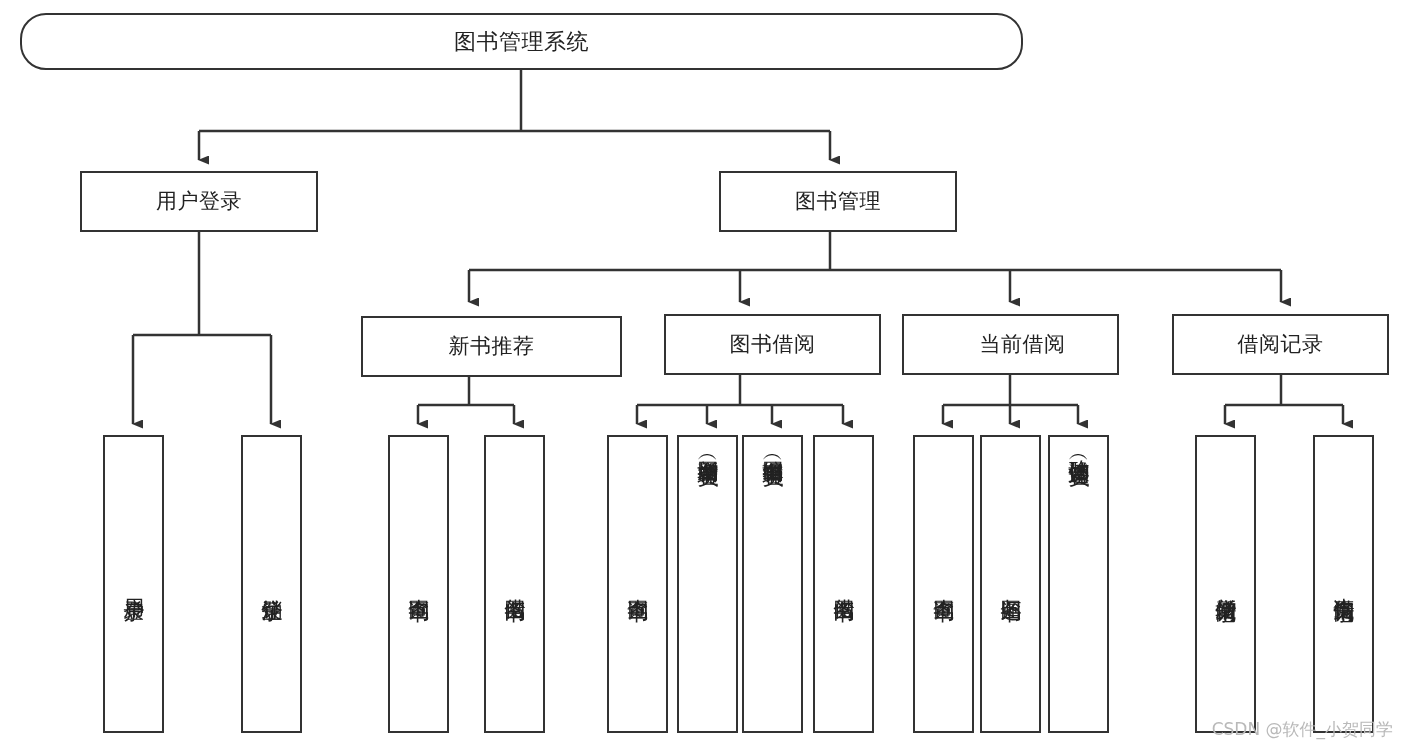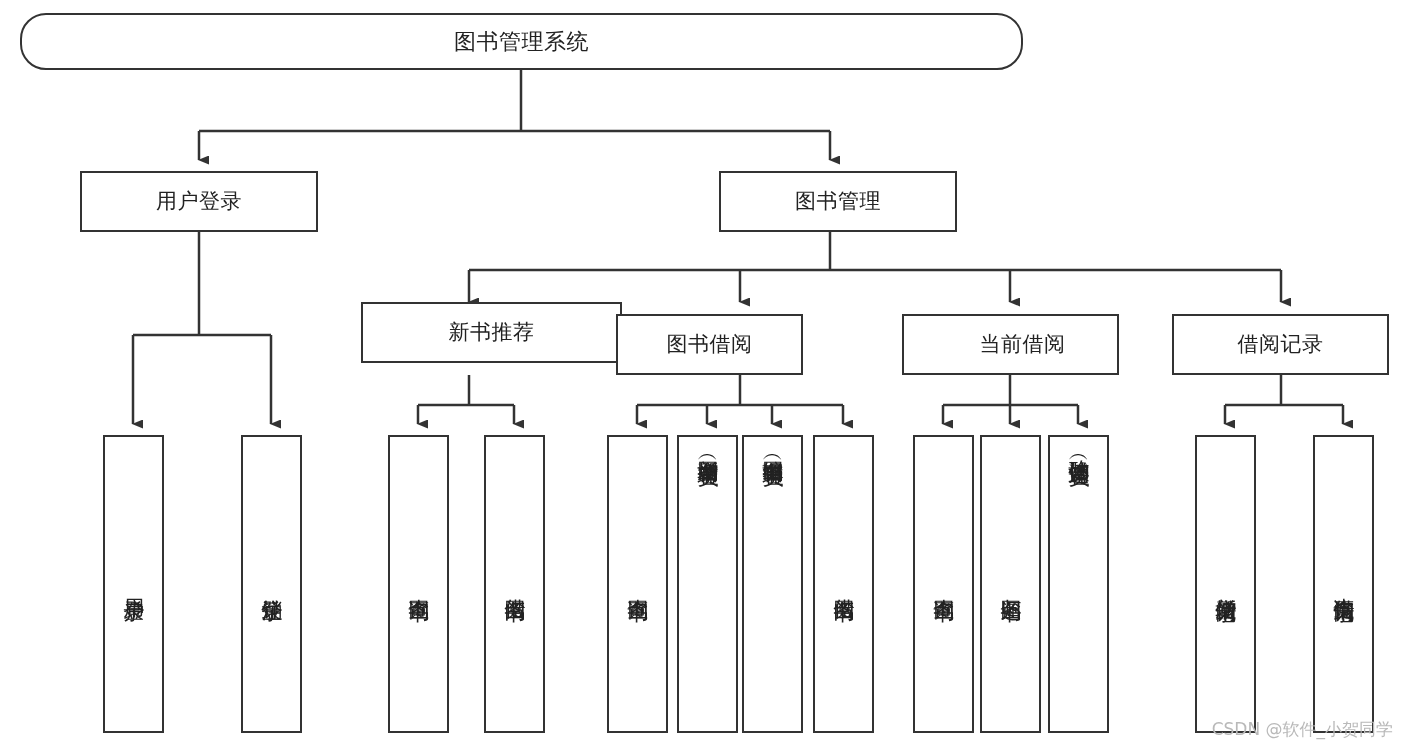--- a/index.html
+++ b/index.html
@@ -139,25 +139,25 @@
   </div>
 
   <div class="node horiz" style="left:80px; top:171px; width:238px; height:61px;">
     <span class="node-label">用户登录</span>
   </div>
 
   <div class="node horiz" style="left:711px; top:171px; width:238px; height:61px;margin-left:8px;">
     <span class="node-label">图书管理</span>
   </div>
 
-  <div class="node horiz" style="left:361px; top:302px; width:261px; height:61px;align-items:center;">
+  <div class="node horiz" style="left:361px; top:316px; width:261px; height:61px;align-items:center;">
     <span class="node-label">新书推荐</span>
   </div>
 
-  <div class="node horiz" style="left:616px; top:314px; width:187px; height:61px;">
+  <div class="node horiz" style="left:664px; top:314px; width:217px; height:61px;">
     <span class="node-label">图书借阅</span>
   </div>
 
   <div class="node horiz" style="left:902px; top:314px; width:217px; height:61px;padding-left:24px;">
     <span class="node-label">当前借阅</span>
   </div>
 
   <div class="node horiz" style="left:1172px; top:314px; width:217px; height:61px;align-items:center;">
     <span class="node-label">借阅记录</span>
   </div>

